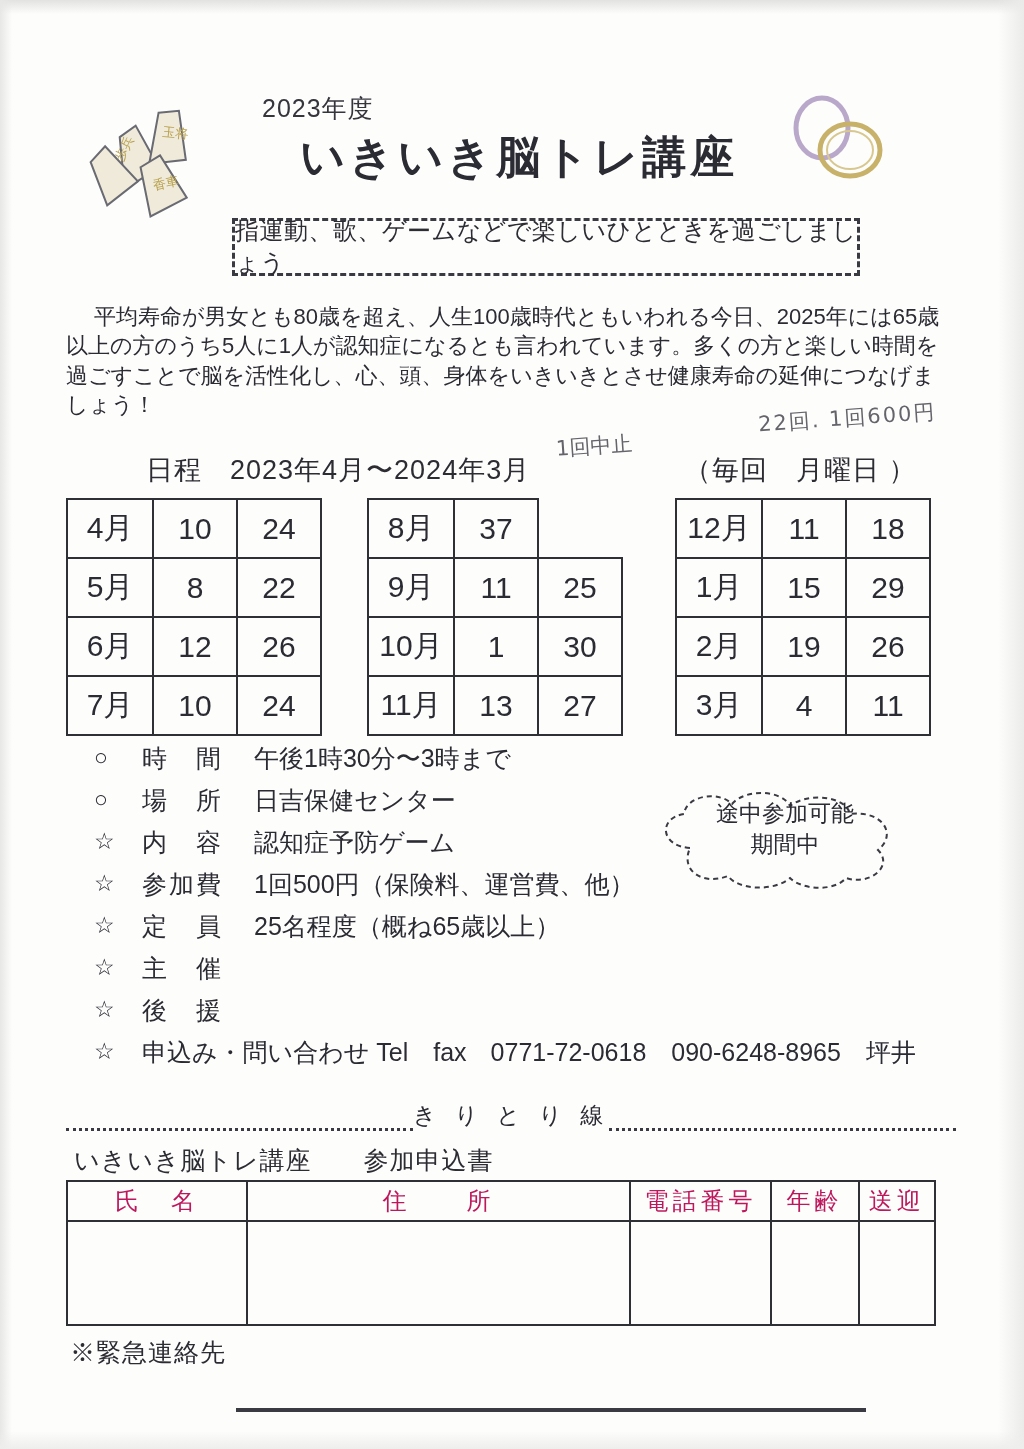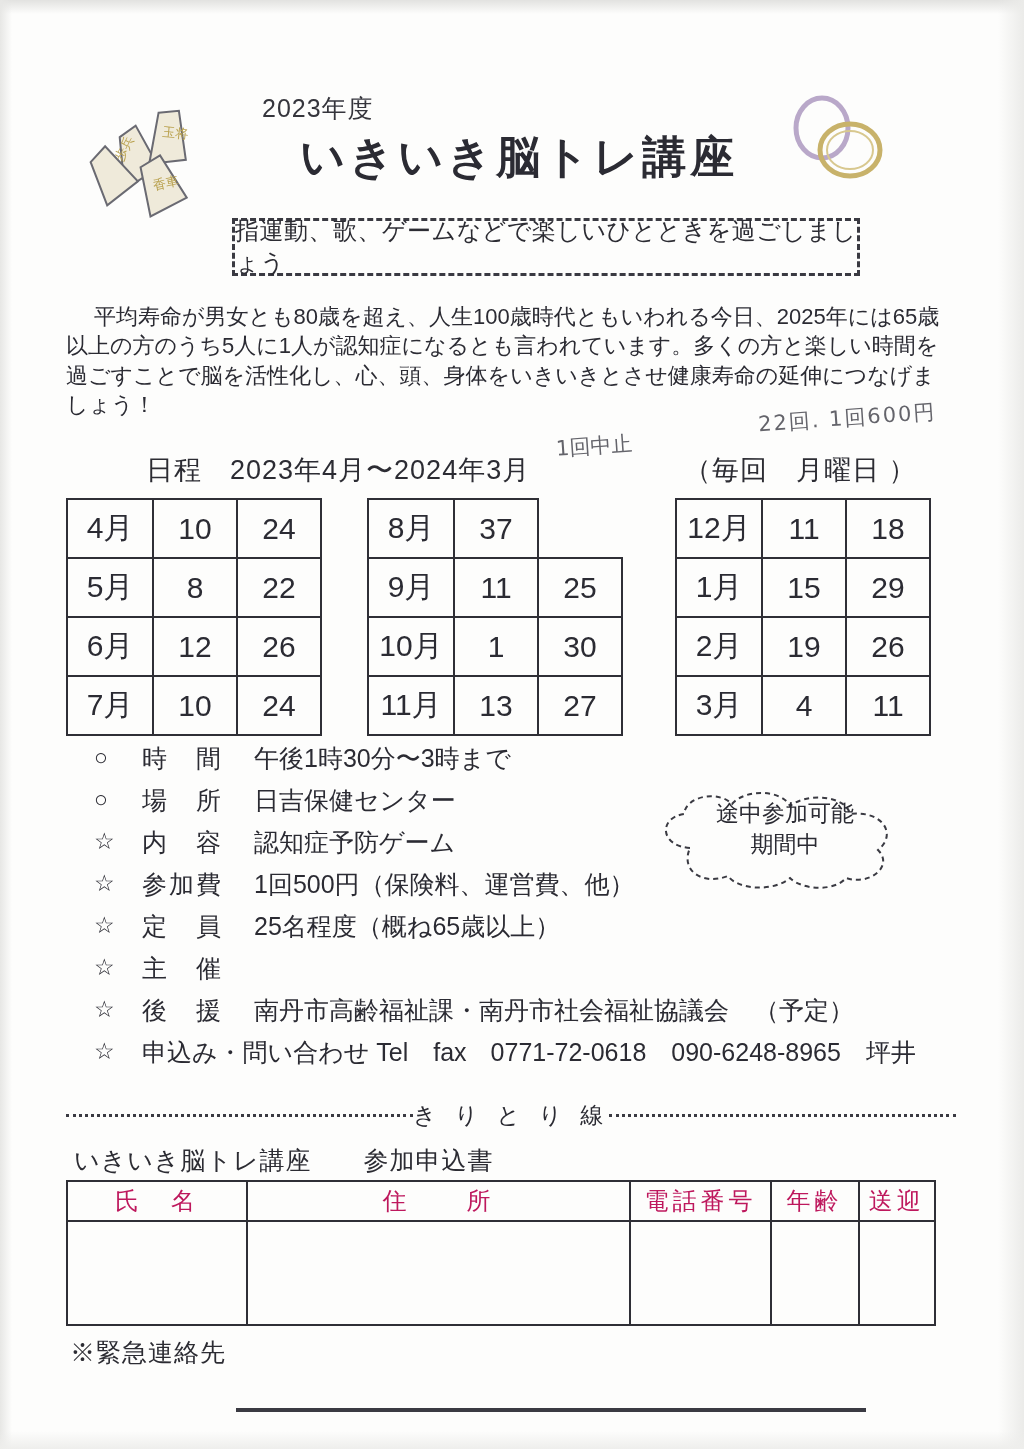--- a/index.html
+++ b/index.html
@@ -200,21 +200,21 @@
     line-height: 1.35;
     color: #2b2b33;
   }
 
   
   .cutline {
     position: absolute;
     left: 66px; top: 1100px;
     width: 890px;
     display: flex;
-    align-items: center;
+    align-items: flex-end;
   }
   .cut-dashes {
     flex: 1;
     border-top: 3px dotted #3a3a42;
     height: 0;
   }
   .cut-label {
     font-size: 23px;
     letter-spacing: 6px;
     color: #2b2b33;
@@ -425,21 +425,20 @@
       <span class="info-label">定　員</span>
       <span class="info-value">25名程度（概ね65歳以上）</span>
     </div>
     <div class="info-row">
       <span class="info-mark">☆</span>
       <span class="info-label">主　催</span>
     </div>
     <div class="info-row">
       <span class="info-mark">☆</span>
       <span class="info-label">後　援</span>
-      <span class="info-value">南丹市高齢福祉課・南丹市社会福祉協議会　（予定）</span>
     </div>
     <div class="info-row last">
       <span class="info-mark">☆</span>
       <span class="info-label">申込み・問い合わせ Tel　fax</span>
       <span class="info-value" style="margin-left:24px">0771-72-0618　090-6248-8965　坪井</span>
     </div>
   </div>
 
   <span class="cloud">
     <svg width="270" height="104" viewBox="0 0 270 104">

